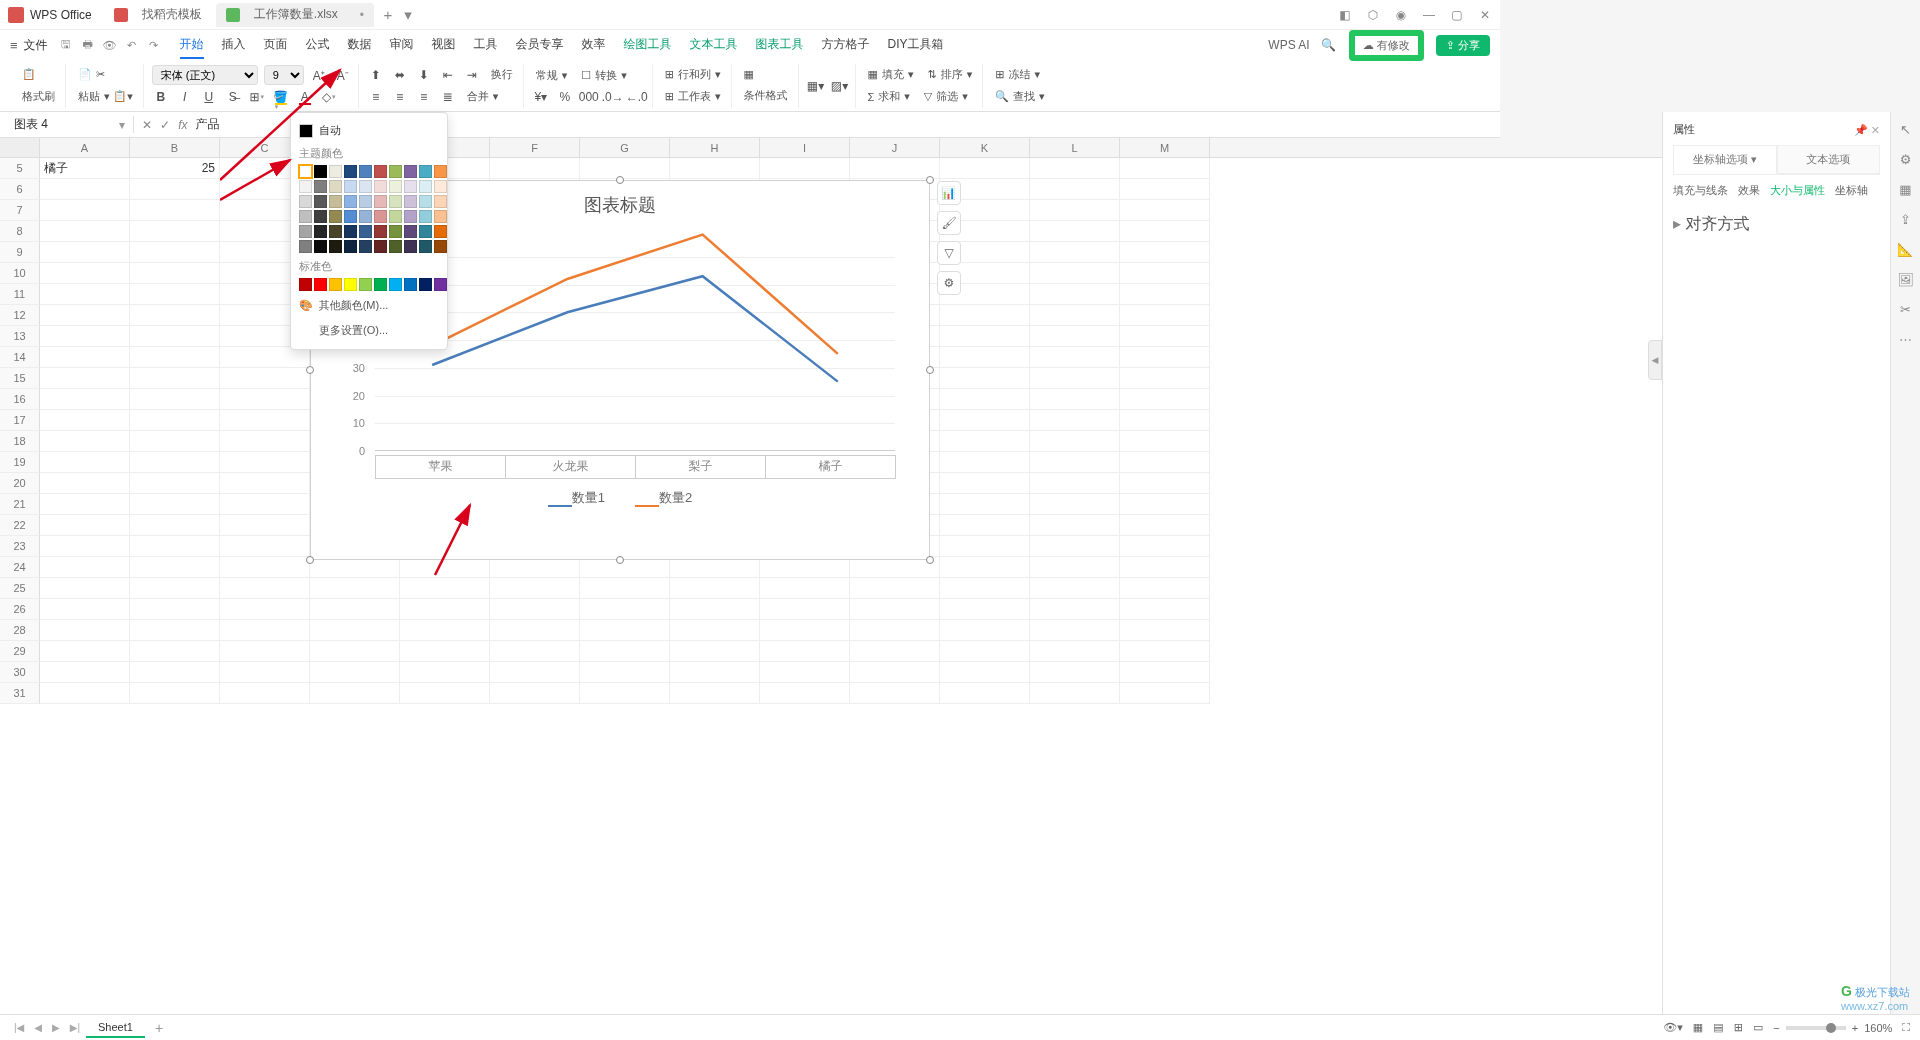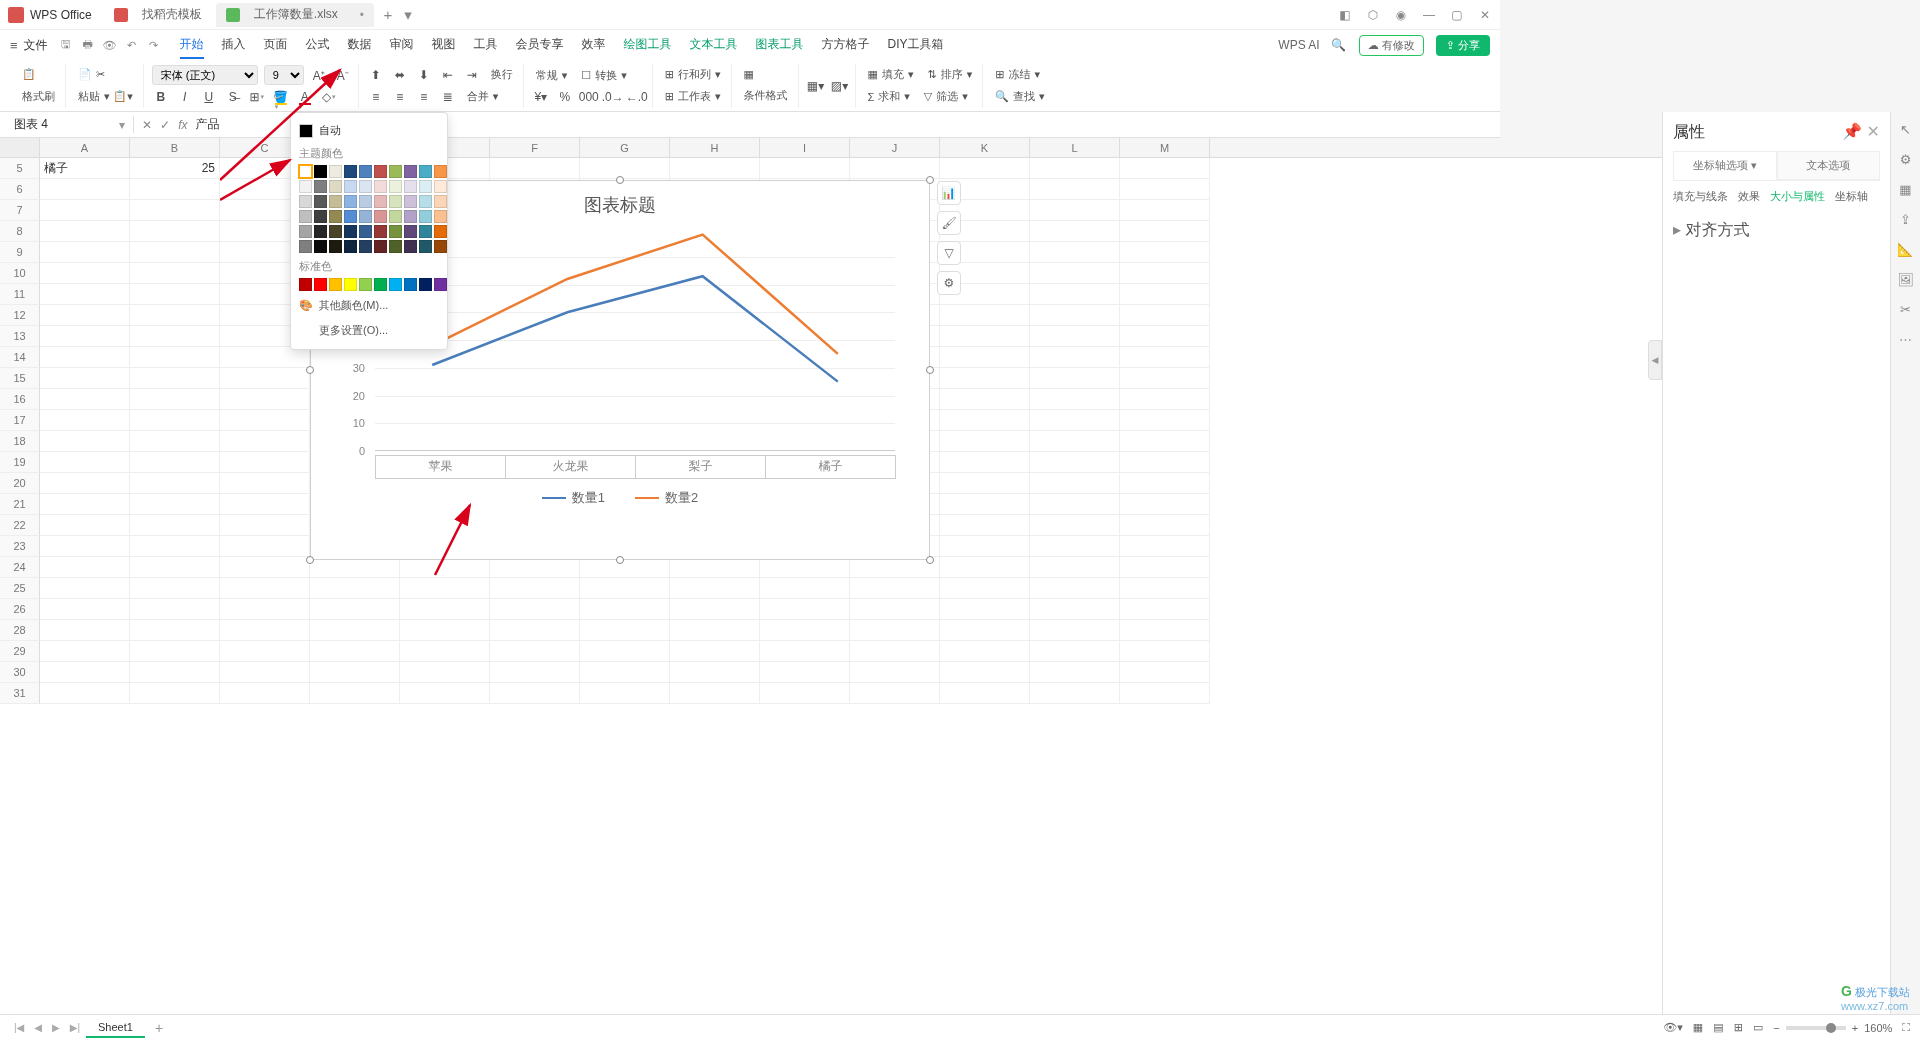--- a/index.html
+++ b/index.html
@@ -22,21 +22,21 @@
 .menu-left{display:flex;align-items:center;gap:6px}
 .hamburger{font-size:13px;color:#666}
 .file-label{margin-right:4px}
 .qa-icon{width:16px;height:16px;display:inline-flex;align-items:center;justify-content:center;color:#888;font-size:11px}
 .menu-tabs{display:flex;gap:18px;margin-left:14px}
 .menu-tab{color:#444;padding:4px 0}
 .menu-tab.active{color:#1a73e8;border-bottom:2px solid #1a73e8}
 .menu-tab.green{color:#0a9e6d}
 .menu-right{margin-left:auto;display:flex;align-items:center;gap:12px;color:#666}
 .share-btn{background:#0fb86c;color:#fff;padding:3px 10px;border-radius:4px;font-size:11px}
-.cloud-btn{border:1px solid #22c55e;padding:2px 8px;border-radius:4px;font-size:11px}
+.cloud-btn{border:6px solid #22c55e;padding:2px 8px;border-radius:4px;font-size:11px}
 
 .ribbon{height:52px;background:#fff;display:flex;align-items:center;padding:4px 12px;border-bottom:1px solid #e0e0e0;gap:2px}
 .rgroup{display:flex;flex-direction:column;gap:3px;padding:0 6px;border-right:1px solid #eee;height:44px;justify-content:center}
 .rgroup.noborder{border-right:none}
 .rrow{display:flex;gap:6px;align-items:center}
 .rbtn{display:flex;align-items:center;gap:4px;color:#555;font-size:11px;padding:2px 4px;border-radius:3px}
 .rbtn .ic{width:14px;height:14px;display:inline-block}
 .font-select{border:1px solid #ddd;height:20px;width:106px;font-size:11px;padding:0 4px;border-radius:3px}
 .size-select{border:1px solid #ddd;height:20px;width:40px;font-size:11px;padding:0 4px;border-radius:3px}
 .tb{width:18px;height:18px;display:inline-flex;align-items:center;justify-content:center;color:#555;font-size:12px}
@@ -71,39 +71,39 @@
 .ch-l{left:-5px;top:50%;margin-top:-4px}.ch-r{right:-5px;top:50%;margin-top:-4px}
 .chart-title{text-align:center;font-size:18px;color:#585858;padding:12px 0;font-weight:500}
 .chart-body{position:relative;height:250px;margin:0 30px}
 .y-axis{position:absolute;left:0;top:0;bottom:28px;width:30px}
 .y-tick{position:absolute;right:6px;font-size:11px;color:#888;transform:translateY(-50%)}
 .plot{position:absolute;left:34px;right:4px;top:0;bottom:28px;border-bottom:1px solid #ccc}
 .gridline{position:absolute;left:0;right:0;border-top:1px solid #eee}
 .x-labels{position:absolute;left:34px;right:4px;bottom:0;height:24px;display:flex}
 .x-lab{flex:1;text-align:center;font-size:12px;color:#888;border:1px solid #ccc;margin:0 -1px 0 0;padding-top:2px}
 .legend{display:flex;justify-content:center;gap:30px;padding:10px 0;font-size:13px;color:#666}
-.leg-item{display:flex;align-items:center;gap:6px}
+.leg-item{display:flex;align-items:flex-end;gap:0}
 .leg-line{width:24px;height:2px}
 .chart-tools{position:absolute;right:-32px;top:0;display:flex;flex-direction:column;gap:6px}
 .ct-btn{width:24px;height:24px;background:#fff;border:1px solid #ddd;border-radius:4px;display:flex;align-items:center;justify-content:center;color:#666;font-size:12px}
 
 .color-menu{position:absolute;left:290px;top:112px;width:158px;background:#fff;border:1px solid #ddd;box-shadow:0 4px 12px rgba(0,0,0,0.15);border-radius:4px;padding:6px;z-index:100;font-size:11px}
 .cm-auto{display:flex;align-items:center;gap:6px;padding:4px 2px}
 .cm-swatch{width:14px;height:14px;border:1px solid #ccc}
 .cm-label{color:#888;font-size:11px;padding:4px 2px 2px}
 .cm-grid{display:grid;grid-template-columns:repeat(10,13px);gap:2px;padding:2px}
 .cm-std{display:grid;grid-template-columns:repeat(10,13px);gap:2px;padding:2px}
 .sw{width:13px;height:13px;border:1px solid rgba(0,0,0,0.12)}
 .sw.sel{outline:2px solid #ffa500;outline-offset:-1px}
 .cm-item{display:flex;align-items:center;gap:6px;padding:5px 2px;color:#555}
 
 .arrow{position:absolute;z-index:200}
 
 .right-panel{position:absolute;right:30px;top:112px;width:228px;bottom:26px;background:#fff;border-left:1px solid #e0e0e0;padding:10px}
-.rp-title{display:flex;justify-content:space-between;align-items:flex-start;font-size:16px;padding-bottom:8px}
+.rp-title{display:flex;justify-content:space-between;align-items:flex-end;font-size:11px;padding-bottom:8px}
 .rp-close{color:#aaa}
 .rp-tabs{display:flex;border-bottom:1px solid #eee;margin-bottom:2px}
 .rp-tab{flex:1;text-align:center;padding:6px 0;font-size:11px;color:#777;border:1px solid #eee;background:#fafafa}
 .rp-tab.active{background:#fff;border-bottom-color:#fff}
 .rp-cat{display:flex;gap:10px;font-size:11px;padding:6px 0 10px;color:#666}
 .rp-cat span.active{color:#0fb86c}
 .rp-section{padding:6px 0;font-size:16px;color:#555}
 .rp-section::before{content:"▸ ";color:#888}
 
 .side-tools{position:absolute;right:0;top:112px;width:30px;bottom:26px;background:#f5f5f5;border-left:1px solid #e0e0e0;display:flex;flex-direction:column;align-items:center;padding-top:10px;gap:14px}

